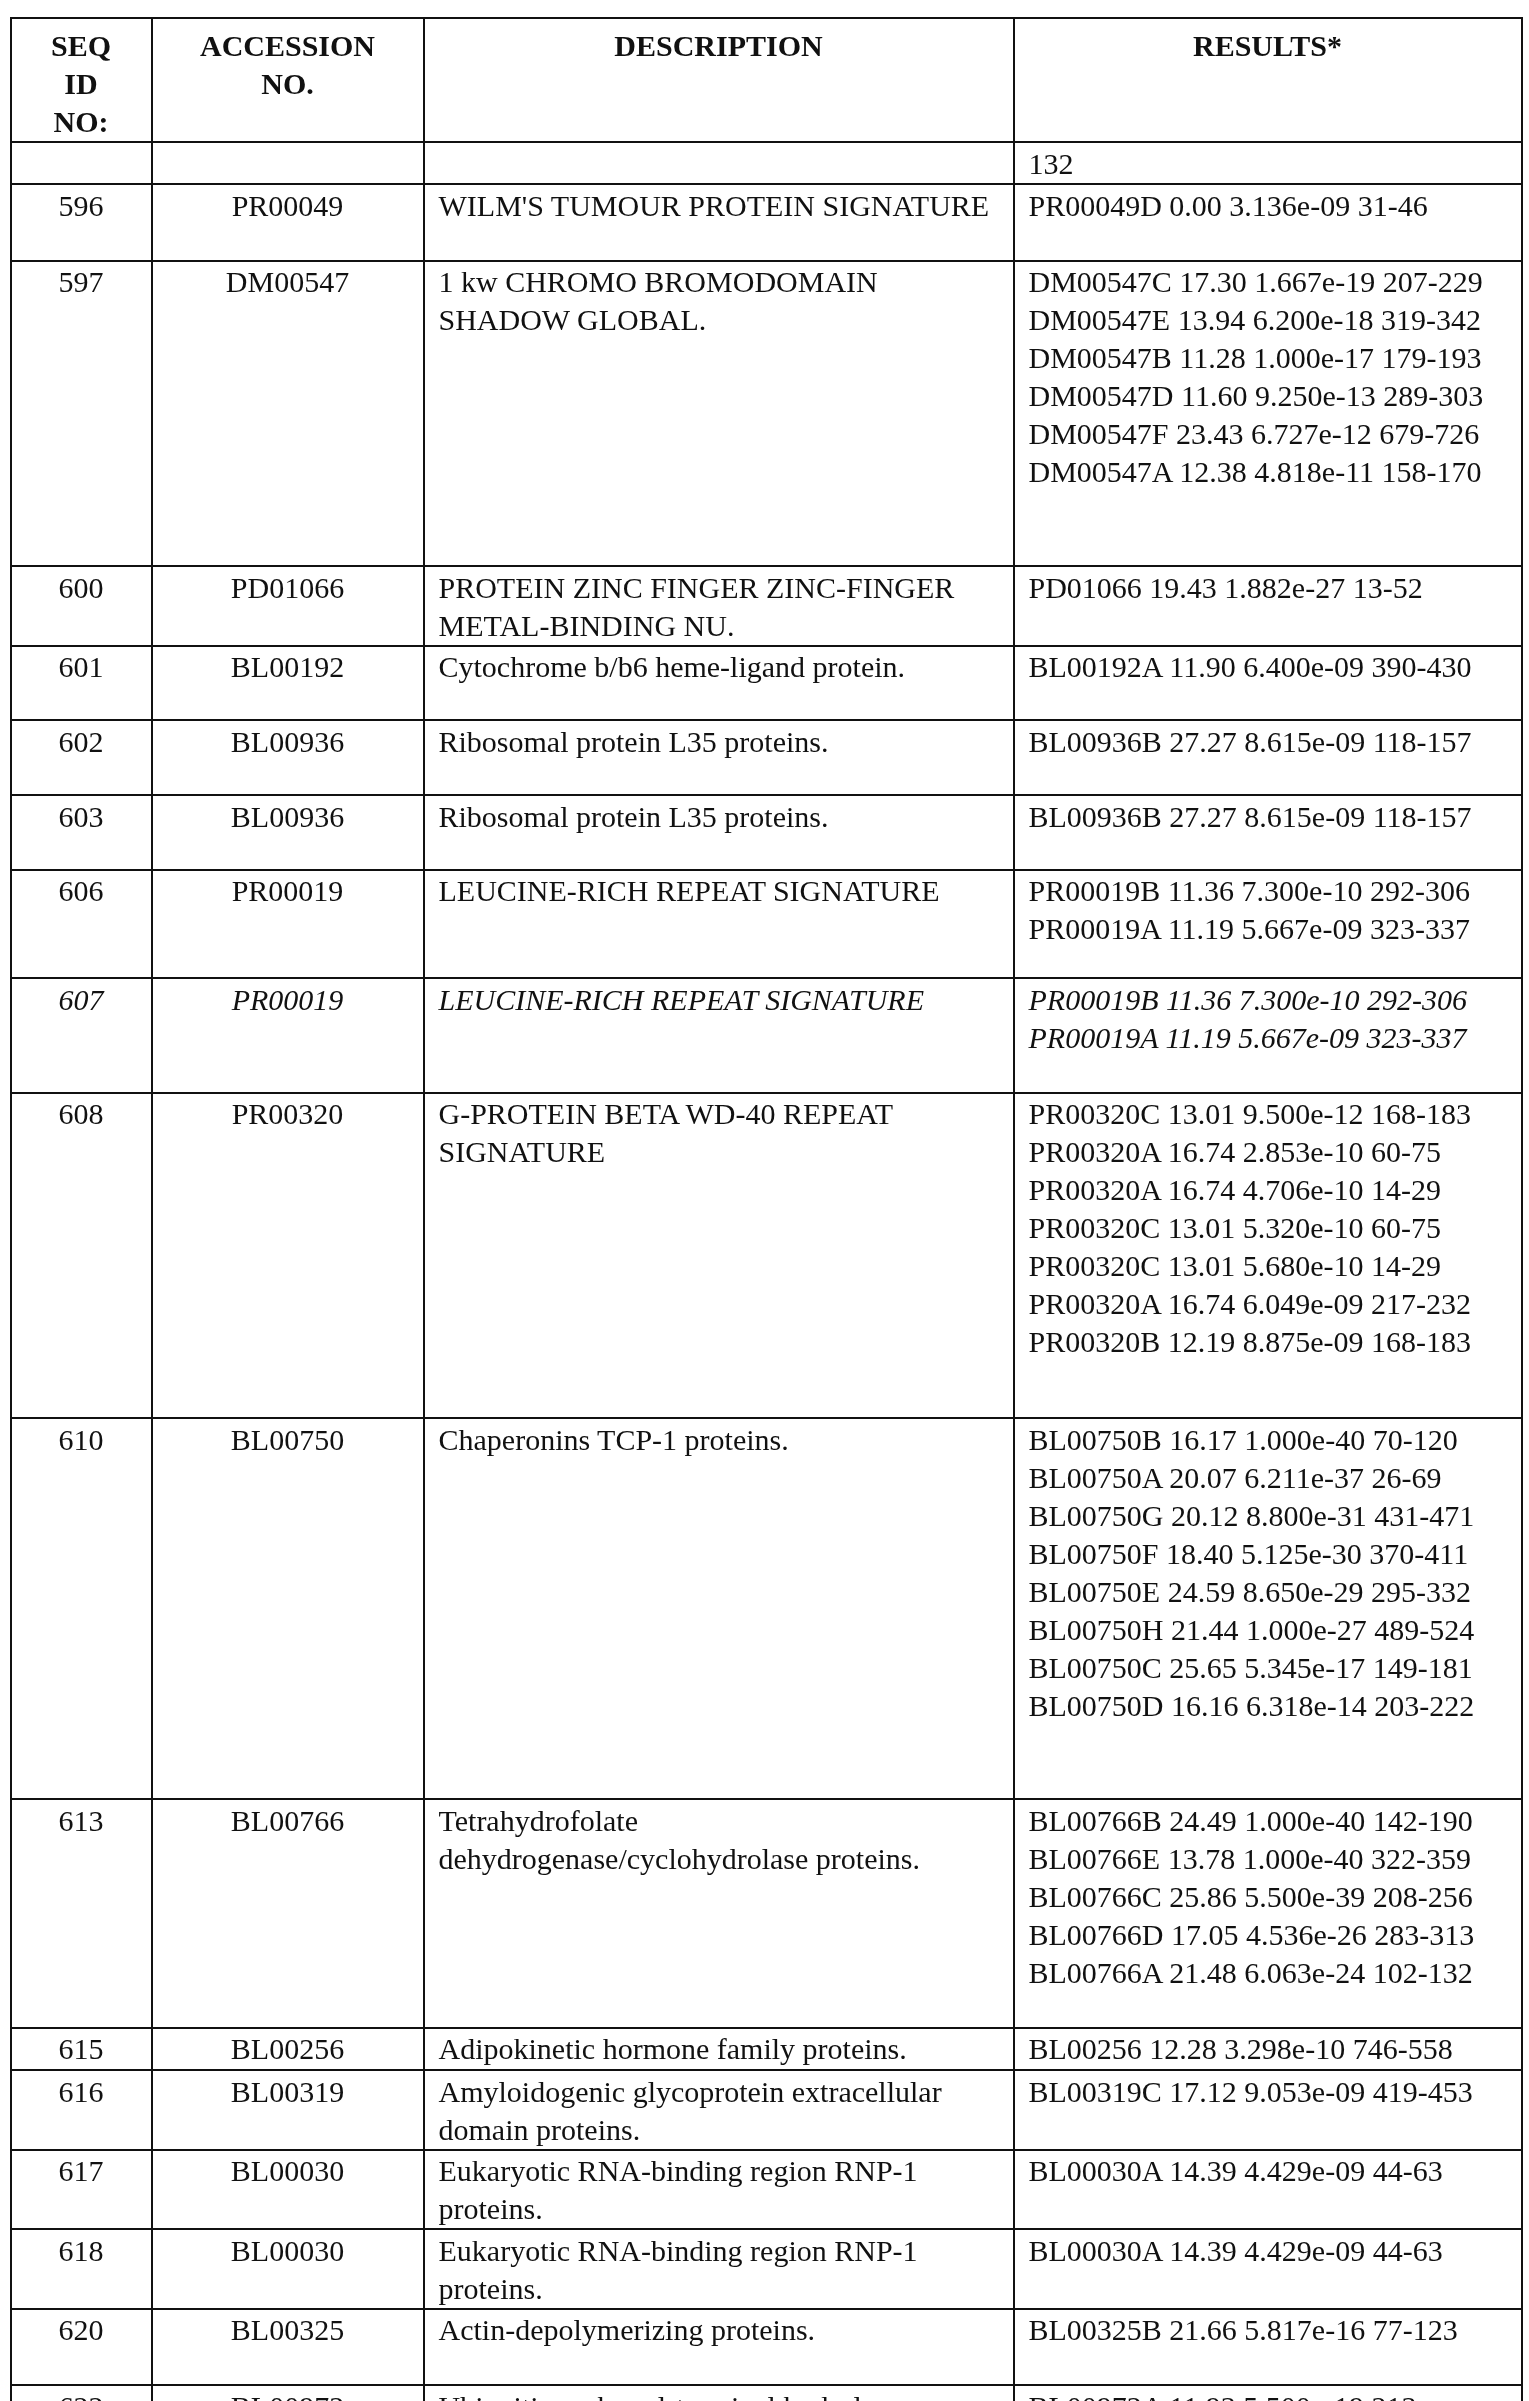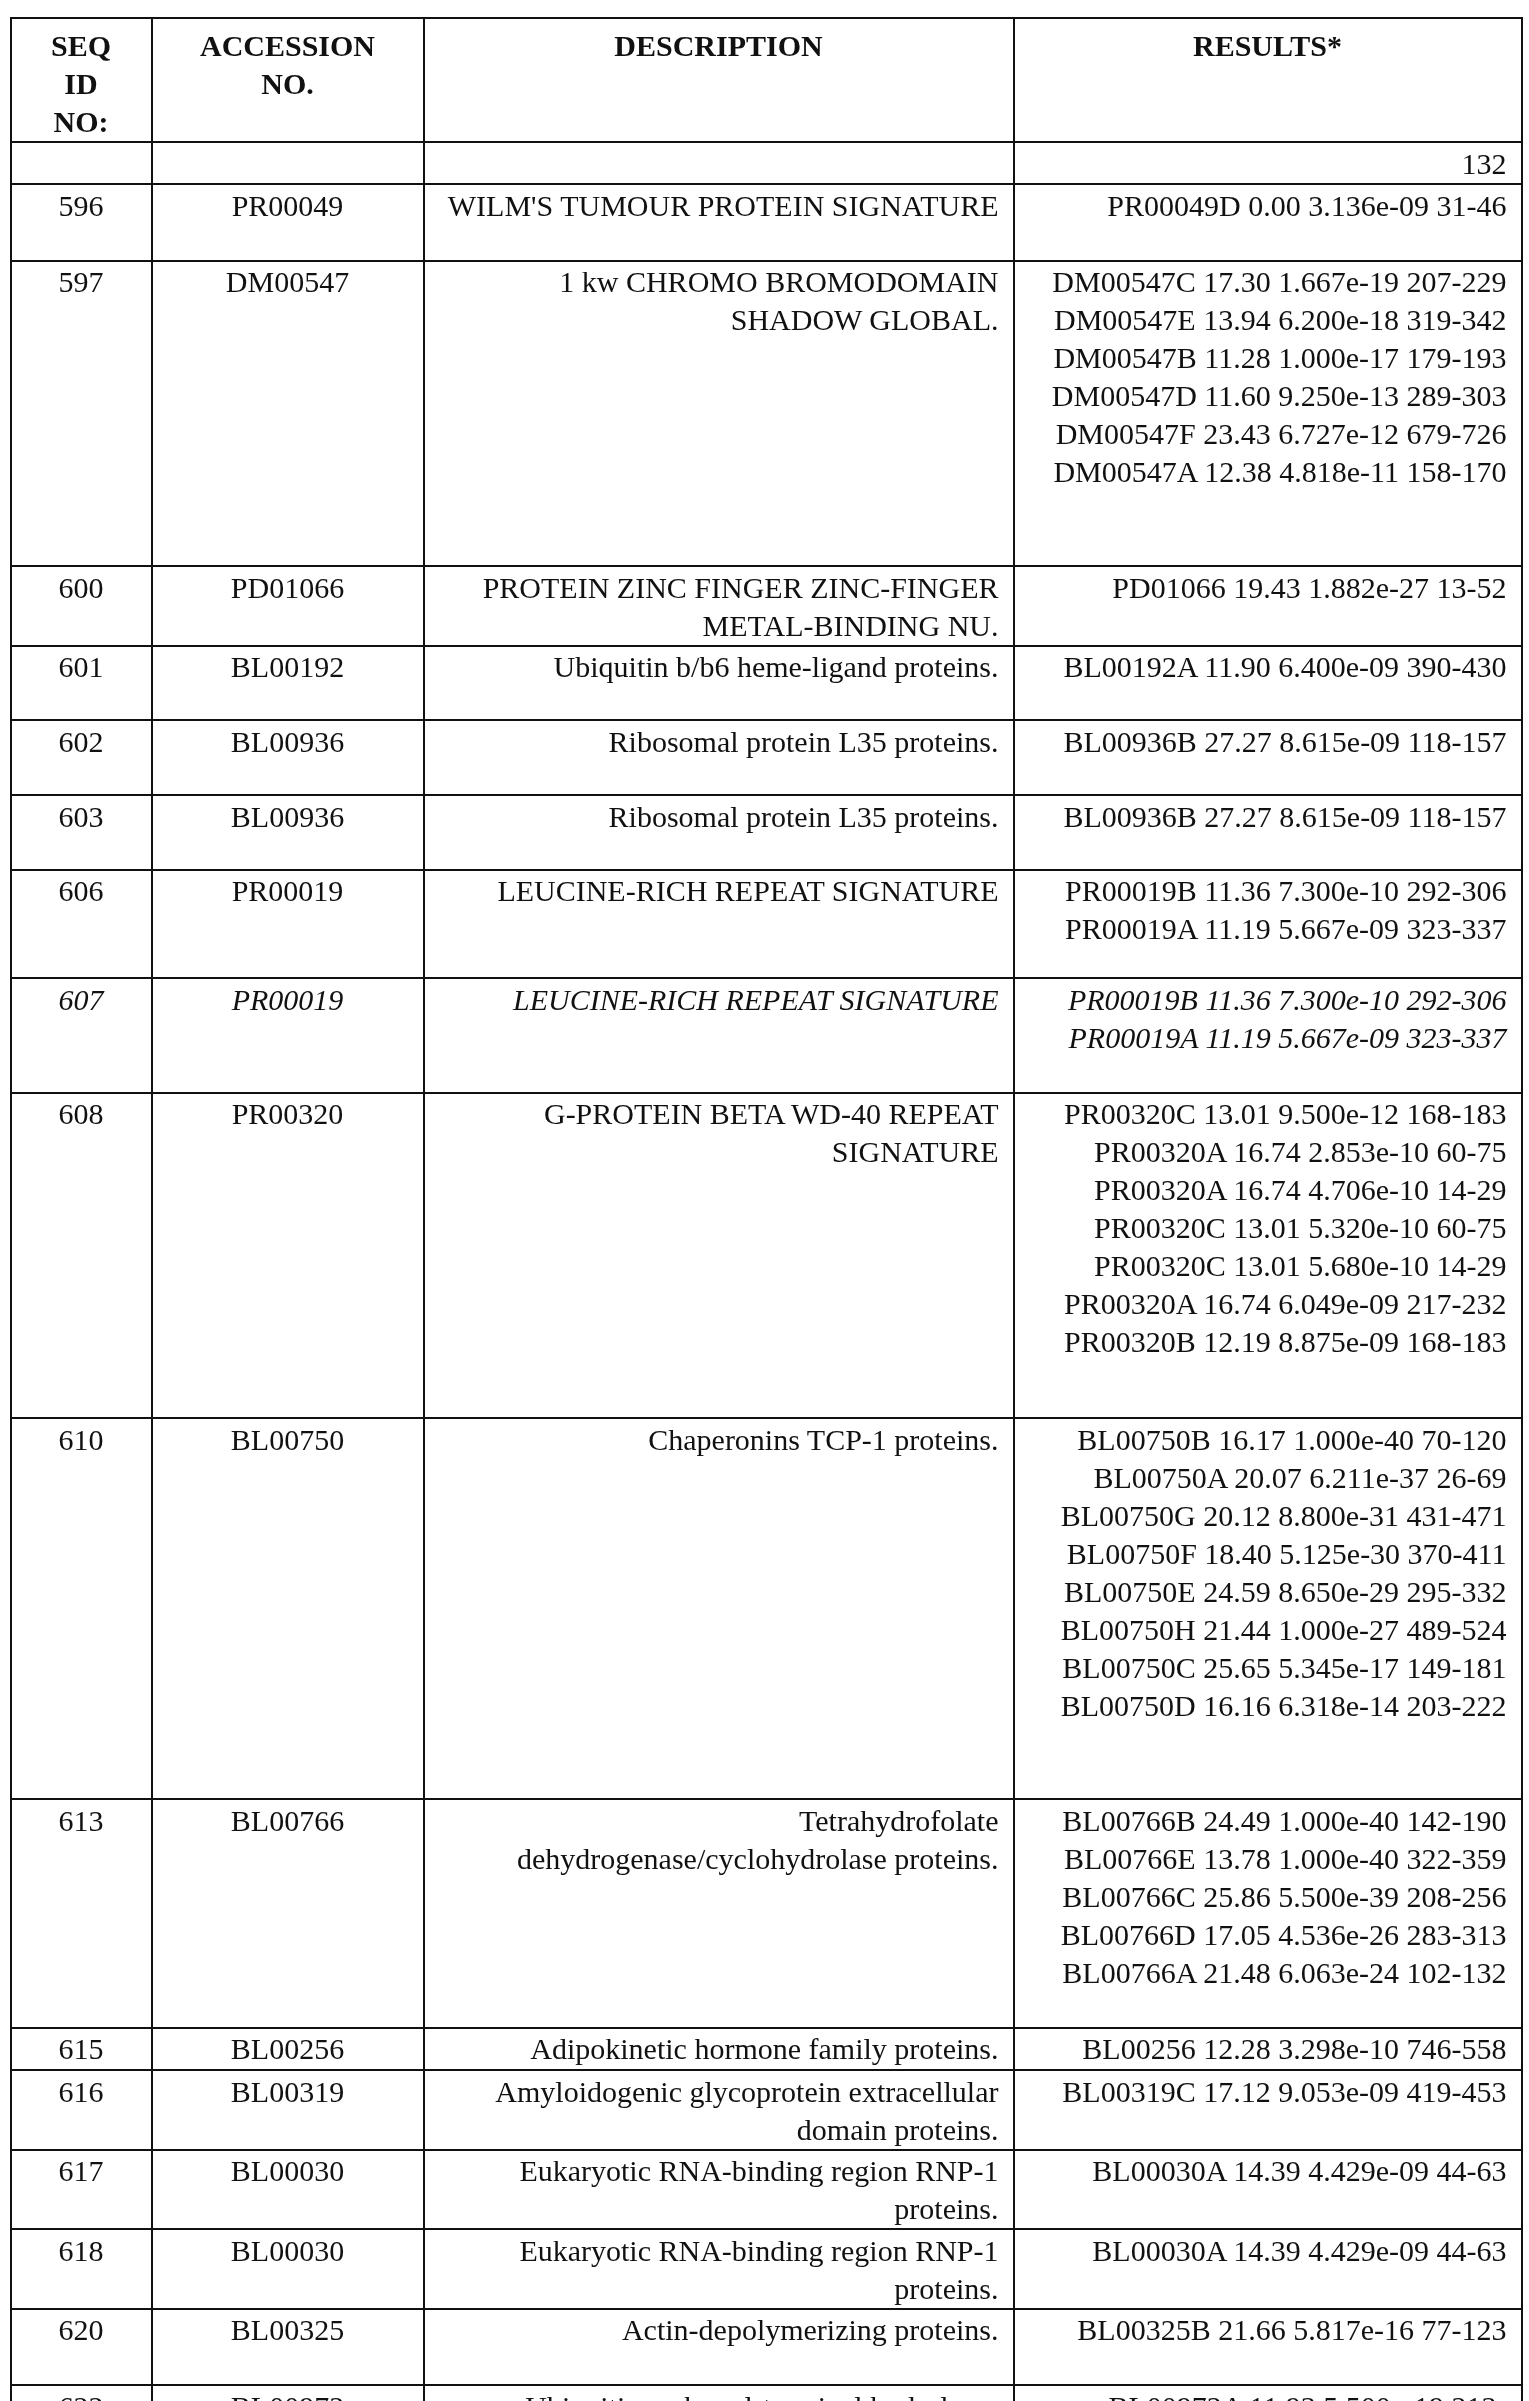--- a/index.html
+++ b/index.html
@@ -10,21 +10,21 @@
   table.doc col.c1 { width: 141px; }
   table.doc col.c2 { width: 272px; }
   table.doc col.c3 { width: 590px; }
   table.doc col.c4 { width: 508px; }
   table.doc th, table.doc td { border: 2.4px solid #111; vertical-align: top;
               font-size: 30px; line-height: 38px; padding: 1.6px 14px 0 14px;
               font-weight: normal; word-wrap: break-word; }
   table.doc th { font-weight: bold; text-align: center; height: 101px; padding-top: 8px; }
   table.doc th.c4h { text-align: center; margin-top: 44px; }
   td.num, td.acc { text-align: center; }
-  td.desc, td.res { text-align: right; }
+  td.desc, td.res { text-align: left; }
   tr.cont td { height: 33px; }
   .r596 td { height: 73px; } .r597 td { height: 302px; } .r600 td { height: 73px; margin-left: 8px; }
   .r601 td, .r602 td, .r603 td { height: 71px; }
   .r606 td { height: 105px; } .r607 td { height: 111px; font-style: italic; } .r608 td { height: 322px; }
   .r610 td { height: 377px; margin-top: 6px; } .r613 td { height: 225px; } .r615 td { height: 39px; }
   .r616 td, .r617 td, .r618 td, .r620 td { height: 73px; } .r622 td { height: 36px; }
 </style>
 </head>
 <body>
 
@@ -71,21 +71,21 @@
     </tr>
     <tr class="r600">
       <td class="num">600</td>
       <td class="acc">PD01066</td>
       <td class="desc">PROTEIN ZINC FINGER ZINC-FINGER METAL-BINDING NU.</td>
       <td class="res">PD01066 19.43 1.882e-27 13-52</td>
     </tr>
     <tr class="r601">
       <td class="num">601</td>
       <td class="acc">BL00192</td>
-      <td class="desc">Ubiquitin b/b6 heme-ligand proteins.</td>
+      <td class="desc">Cytochrome b/b6 heme-ligand protein.</td>
       <td class="res">BL00192A 11.90 6.400e-09 390-430</td>
     </tr>
     <tr class="r602">
       <td class="num">602</td>
       <td class="acc">BL00936</td>
       <td class="desc">Ribosomal protein L35 proteins.</td>
       <td class="res">BL00936B 27.27 8.615e-09 118-157</td>
     </tr>
     <tr class="r603">
       <td class="num">603</td>

